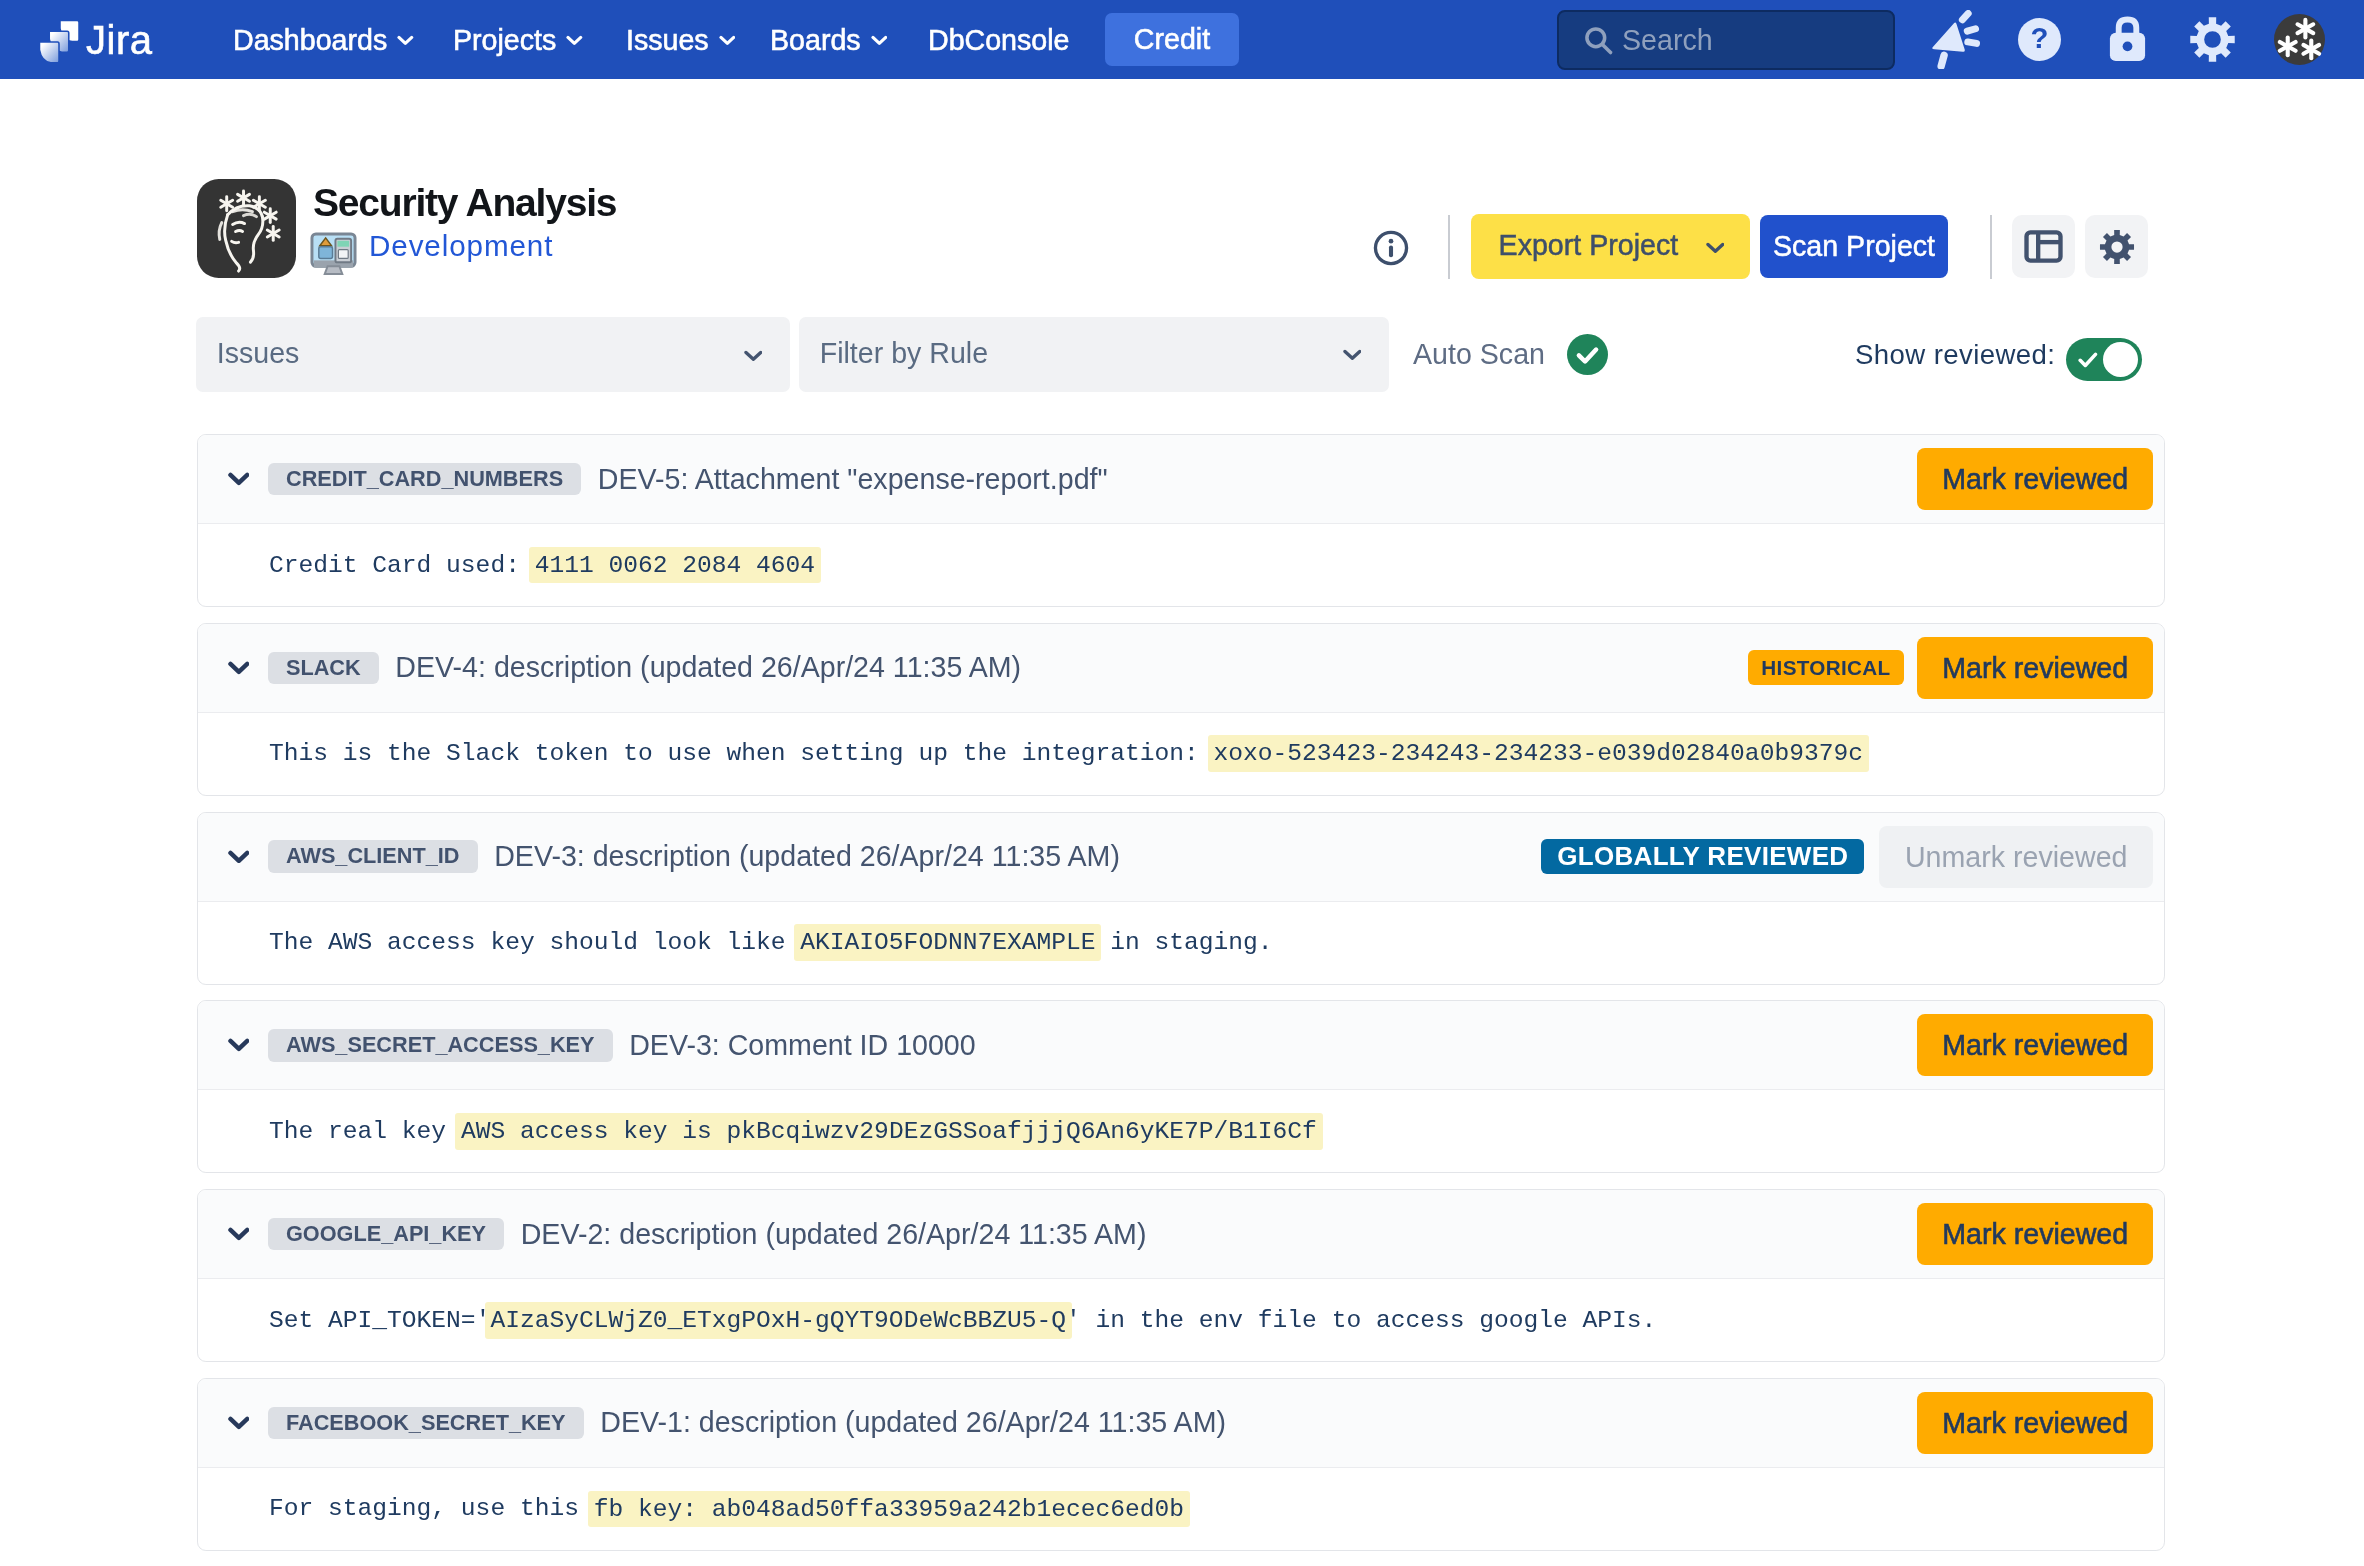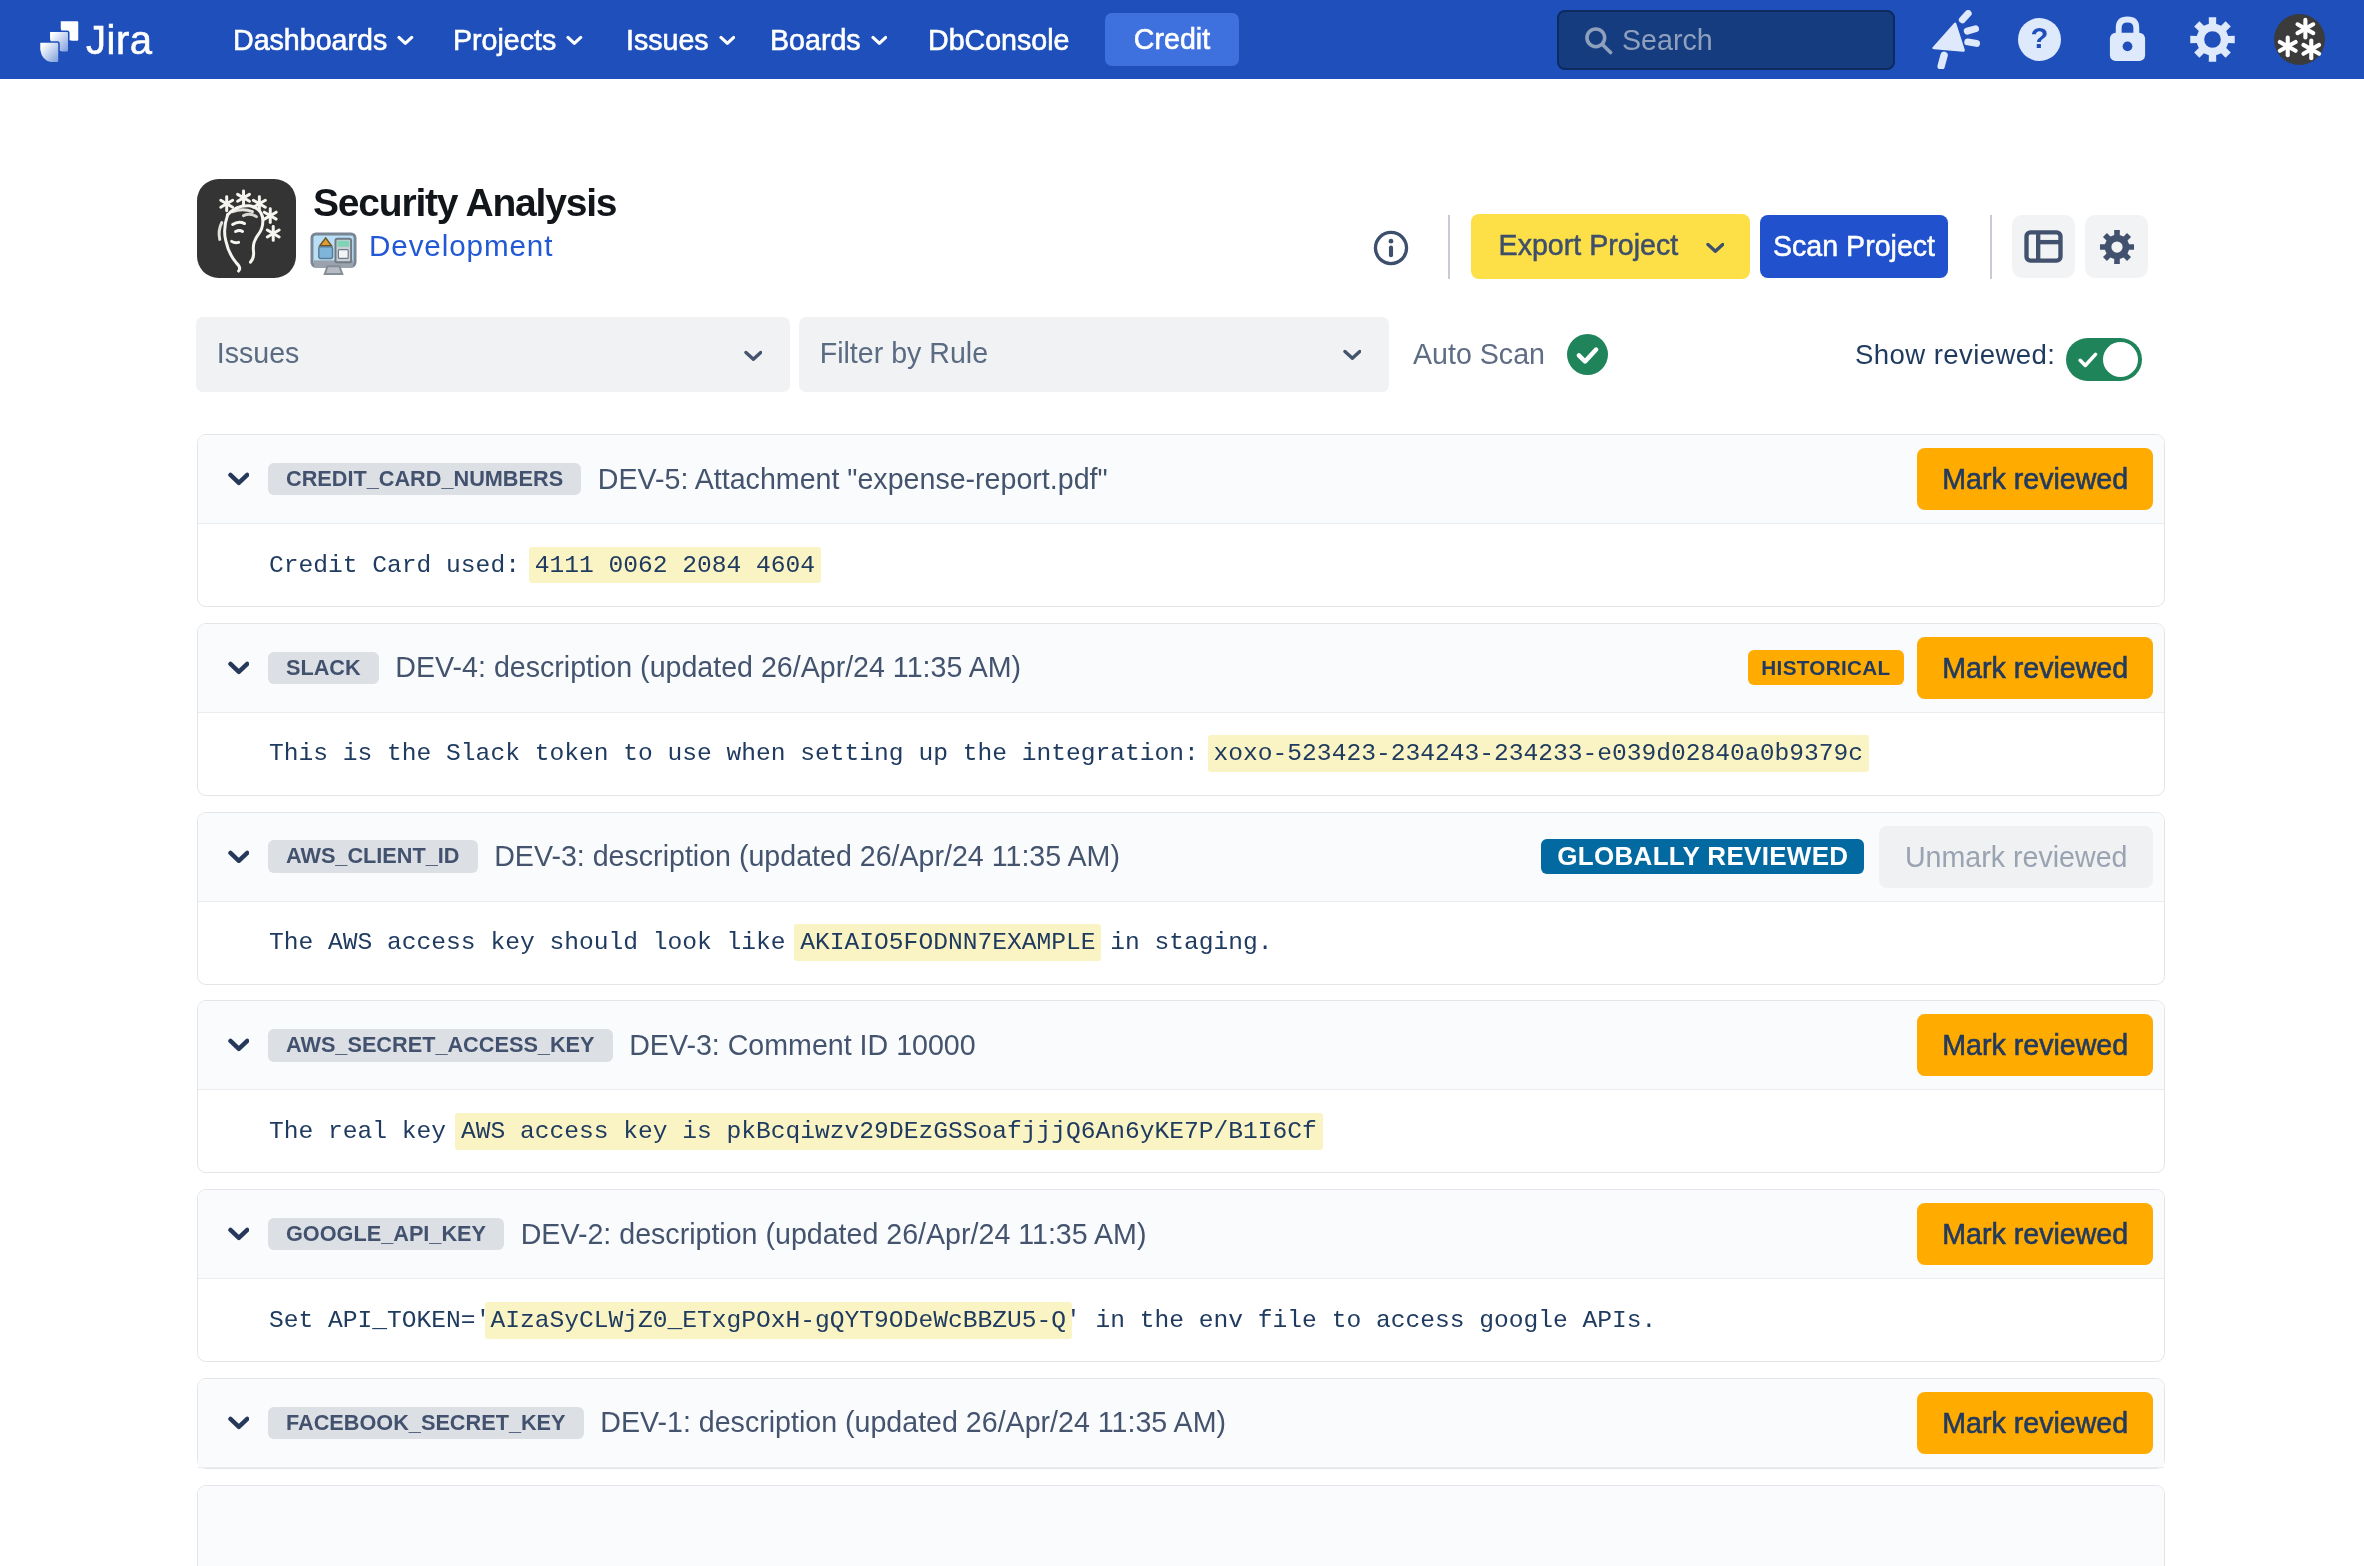--- a/index.html
+++ b/index.html
@@ -330,20 +330,21 @@
   <div class="card">
     <div class="chead">
       <svg class="chev" viewBox="0 0 22 14">
           <path d="M2.5 3 L11 11 L19.5 3" fill="none" stroke="#27395b" stroke-width="4.5" stroke-linecap="round" stroke-linejoin="round"></path>
         </svg>
       <div class="pill">FACEBOOK_SECRET_KEY</div>
       <div class="ctitle">DEV-1: description (updated 26/Apr/24 11:35 AM)</div>
       <div class="spacer"></div>
       <div class="markbtn">Mark reviewed</div>
     </div>
+    <div class="cbody"><span>For staging, use this <mark>fb key: ab048ad50ffa33959a242b1ecec6ed0b</mark></span></div>
   </div>
 
   <div class="card">
     <div class="chead">
       
     </div>
   </div>
 
 </div>
 

